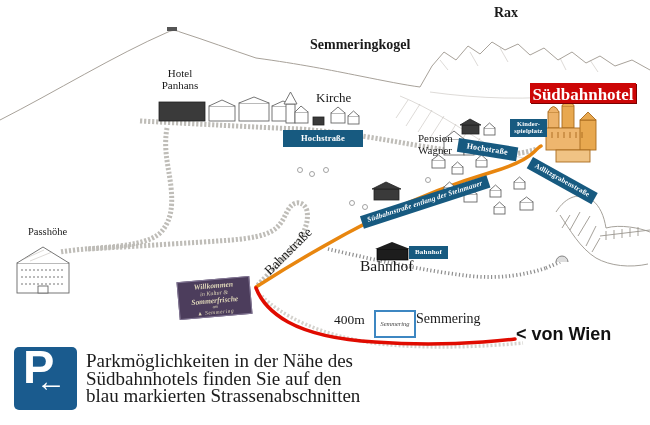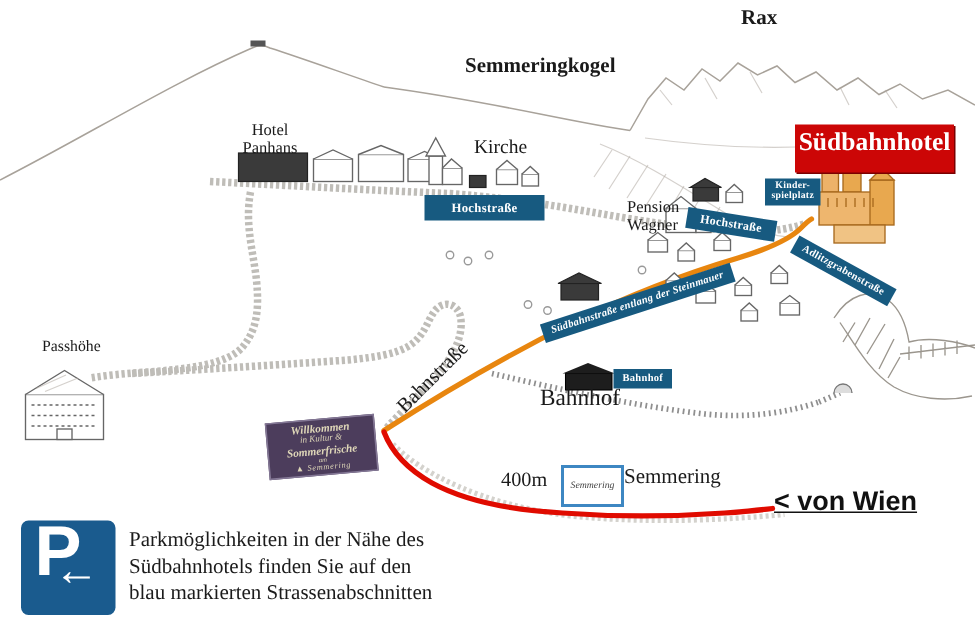--- a/index.html
+++ b/index.html
@@ -6,36 +6,36 @@
   #map{position:relative;width:650px;height:425px;background:#fff;overflow:hidden;
        font-family:"Liberation Serif","DejaVu Serif",serif;color:#1a1a1a;}
   #sketch{position:absolute;left:0;top:0;}
   .abs{position:absolute;line-height:1.05;white-space:nowrap;}
   .peak{font-weight:bold;font-size:14px;}
   .place{font-size:11px;}
   .place2{text-align:center;}
   .sign{background:var(--sign_blue);color:#fff;font-size:8.5px;font-weight:600;
         text-align:center;display:inline-block;letter-spacing:.2px;}
   .hotel-sign{background:var(--sign_red);color:#fff;font-weight:bold;font-size:17px;
-        width:106px;height:32px;line-height:24px;text-align:center;
+        width:106px;height:20px;line-height:24px;text-align:center;
         box-shadow:1px 1px 0 #7a0000;}
   .welcome{background:var(--welcome_purple);color:#ded6b8;width:73px;height:38px;
         text-align:center;border:1px solid #847896;transform:rotate(-5deg);
         font-style:italic;padding-top:2px;box-sizing:border-box;}
   .welcome div{line-height:1.08;}
   .townsign{background:#fff;border:2px solid var(--townsign_border);width:38px;height:24px;
         display:flex;align-items:center;justify-content:center;font-size:6.5px;
         font-style:italic;color:#444;}
   .p-icon{background:var(--parking_blue);width:63px;height:63px;border-radius:5px;}
   .p-icon .pletter{position:absolute;left:9px;top:-5px;color:#fff;font-weight:bold;
         font-size:47px;font-family:"Liberation Sans",sans-serif;}
   .p-icon .parrow{position:absolute;left:22px;top:18px;color:#fff;font-weight:bold;
         font-size:30px;font-family:"Liberation Sans",sans-serif;}
-  .ptext{font-size:14px;line-height:17.5px;color:#1b1b1b;}
-  .vonwien{font-family:"Liberation Sans",sans-serif;font-weight:bold;font-size:18px;color:#111;text-decoration:underline;}
+  .ptext{font-size:19px;line-height:17.5px;color:#1b1b1b;}
+  .vonwien{font-family:"Liberation Sans",sans-serif;font-weight:bold;font-size:18px;color:#111;}
   .bahnstr{font-size:13.5px;transform:rotate(-45deg);transform-origin:left center;}
   svg .gr{stroke:#bfbdb8;stroke-width:5;fill:none;stroke-dasharray:2.2 1.8;}
   svg .gr2{stroke:#d4d2cd;stroke-width:3.5;fill:none;stroke-dasharray:2 2;}
   svg .rail{stroke:#8f8f8f;stroke-width:3.8;fill:none;stroke-dasharray:1.2 2.4;}
   svg .orange{stroke:var(--road_orange);stroke-width:3.5;fill:none;stroke-linecap:round;}
   svg .redrd{stroke:var(--road_red);stroke-width:3.5;fill:none;stroke-linecap:round;}
   svg .mt{stroke:#a8a29a;stroke-width:1;fill:none;}
   svg .mt2{stroke:#b0aaa2;stroke-width:.8;fill:none;opacity:.55;}
   svg .bld{stroke:#666;stroke-width:.9;fill:#fff;}
   svg .dark{stroke:#222;stroke-width:.8;fill:#3a3a3a;}
@@ -166,21 +166,21 @@
       <circle class="tree" cx="326" cy="170" r="2.5"></circle>
         <circle class="tree" cx="352" cy="203" r="2.5"></circle>
       <circle class="tree" cx="365" cy="207" r="2.5"></circle>
         <circle class="tree" cx="428" cy="180" r="2.5"></circle>
     </g>
   </svg>
 
   <div class="abs peak" style="left:310px;top:6px;margin-top:32px;">Semmeringkogel</div>
   <div class="abs peak" style="left:466px;top:6px;margin-left:28px;">Rax</div>
 
-  <div class="abs place place2" style="left:142px;top:82px;width:76px;">
+  <div class="abs place place2" style="left:142px;top:68px;width:76px;">
     <div>Hotel</div>
     <div>Panhans</div>
   </div>
   <div class="abs place" style="left:316px;top:91px;font-size:13px;">Kirche</div>
   <div class="abs place" style="left:418px;top:133px;">
     <div>Pension</div>
     <div>Wagner</div>
   </div>
   <div class="abs place" style="left:28px;top:226px;font-size:10.5px;">Passhöhe</div>
   <div class="abs" style="left:360px;top:258px;font-size:15.5px;">Bahnhof</div>

